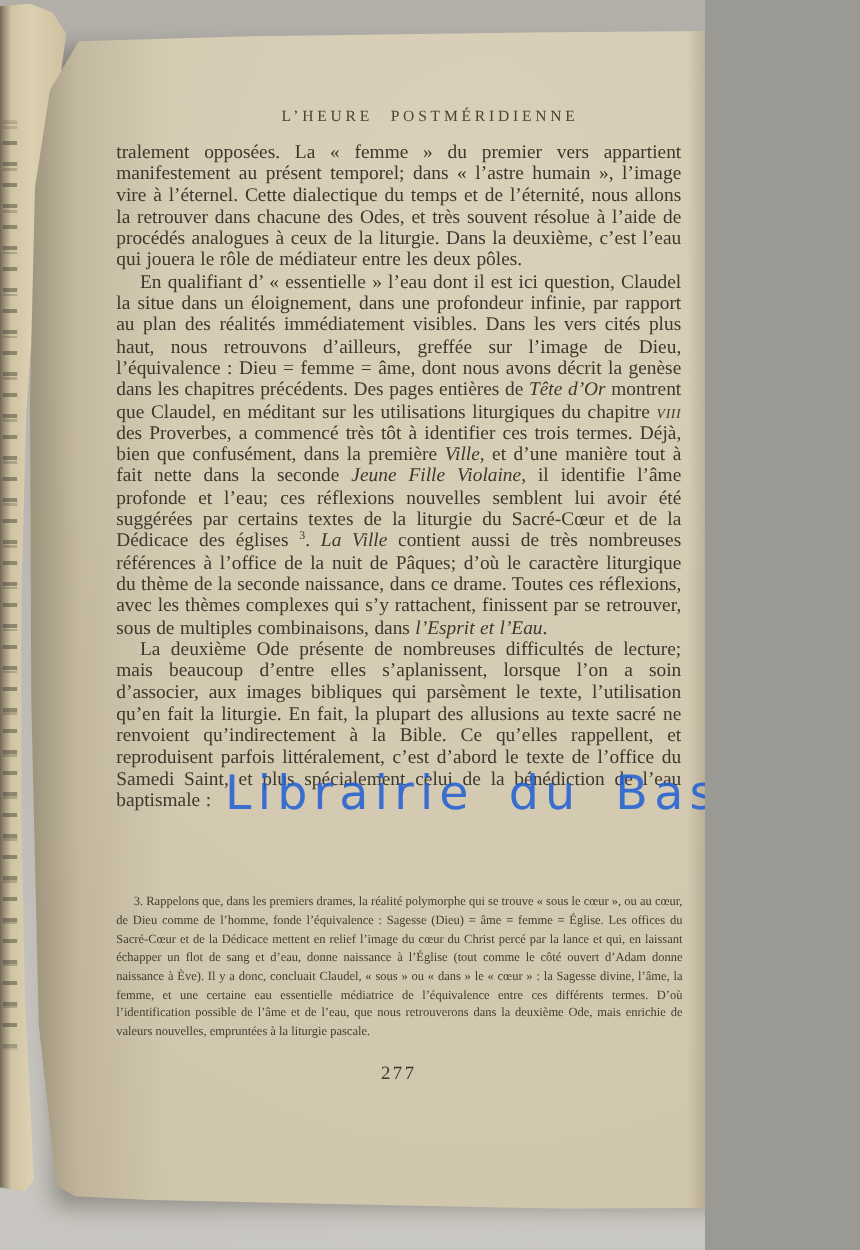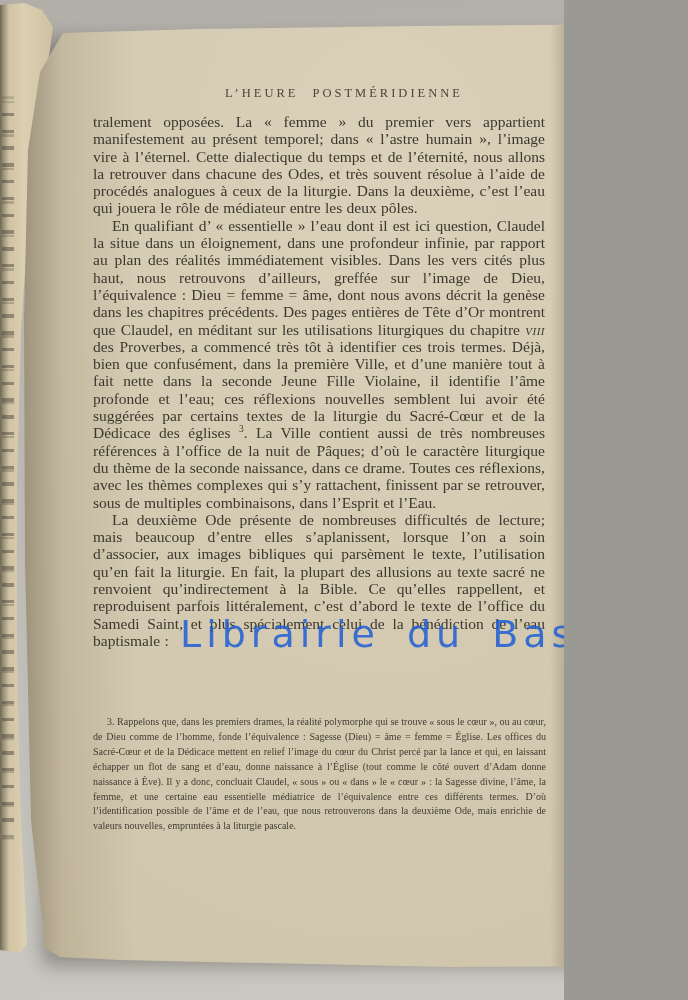--- a/index.html
+++ b/index.html
@@ -53,21 +53,21 @@
     position:absolute;left:118px;top:86px;width:452px;text-align:center;
     font-size:12.5px;line-height:14px;letter-spacing:3px;word-spacing:8px;color:#4b4539;
   }
   .bodytext{
     position:absolute;left:93px;top:113px;width:452px;
     font-size:15.5px;line-height:17.3px;color:#3c382e;
     text-align:justify;hyphens:none;word-spacing:.5px;
   }
   .bodytext p{margin:0;text-indent:19px;}
   .bodytext p.first{text-indent:0;}
-  .it{}
+  .it{font-style:italic;}
   .sc{font-variant:small-caps;letter-spacing:.5px;font-style:italic;}
   .bodytext sup,.footnote sup{font-size:9.5px;line-height:0;}
   .footnote{
     position:absolute;left:93px;top:703px;width:453px;
     font-size:10px;line-height:14.9px;color:#403c31;
     text-align:justify;text-indent:14px;hyphens:none;margin-top:12px;
   }
   .folio{
     position:absolute;left:93px;top:851px;width:452px;text-align:center;
     font-size:15px;letter-spacing:2px;color:#3c382e;
@@ -96,18 +96,19 @@
     <div class="runhead">L’HEURE POSTMÉRIDIENNE</div>
 
     <div class="bodytext">
       <p class="first"><span>tralement opposées. La « femme » du premier vers appartient manifestement au présent temporel; dans « l’astre humain », l’image vire à l’éternel. Cette dialectique du temps et de l’éternité, nous allons la retrouver dans chacune des Odes, et très souvent résolue à l’aide de procédés analogues à ceux de la liturgie. Dans la deuxième, c’est l’eau qui jouera le rôle de médiateur entre les deux pôles.</span></p>
       <p><span>En qualifiant d’ « essentielle » l’eau dont il est ici question, Claudel la situe dans un éloignement, dans une profondeur infinie, par rapport au plan des réalités immédiatement visibles. Dans les vers cités plus haut, nous retrouvons d’ailleurs, greffée sur l’image de Dieu, l’équivalence : Dieu = femme = âme, dont nous avons décrit la genèse dans les chapitres précédents. Des pages entières de </span><span class="it">Tête d’Or</span><span> montrent que Claudel, en méditant sur les utilisations liturgiques du chapitre </span><span class="sc">viii</span><span> des Proverbes, a commencé très tôt à identifier ces trois termes. Déjà, bien que confusément, dans la première </span><span class="it">Ville</span><span>, et d’une manière tout à fait nette dans la seconde </span><span class="it">Jeune Fille Violaine</span><span>, il identifie l’âme profonde et l’eau; ces réflexions nouvelles semblent lui avoir été suggérées par certains textes de la liturgie du Sacré-Cœur et de la Dédicace des églises </span><sup>3</sup><span>. </span><span class="it">La Ville</span><span> contient aussi de très nombreuses références à l’office de la nuit de Pâques; d’où le caractère liturgique du thème de la seconde naissance, dans ce drame. Toutes ces réflexions, avec les thèmes complexes qui s’y rattachent, finissent par se retrouver, sous de multiples combinaisons, dans </span><span class="it">l’Esprit et l’Eau</span><span>.</span></p>
       <p><span>La deuxième Ode présente de nombreuses difficultés de lecture; mais beaucoup d’entre elles s’aplanissent, lorsque l’on a soin d’associer, aux images bibliques qui parsèment le texte, l’utilisation qu’en fait la liturgie. En fait, la plupart des allusions au texte sacré ne renvoient qu’indirectement à la Bible. Ce qu’elles rappellent, et reproduisent parfois littéralement, c’est d’abord le texte de l’office du Samedi Saint, et plus spécialement celui de la bénédiction de l’eau baptismale :</span></p>
     </div>
 
     <div class="footnote"><span>3. Rappelons que, dans les premiers drames, la réalité polymorphe qui se trouve « sous le cœur », ou au cœur, de Dieu comme de l’homme, fonde l’équivalence : Sagesse (Dieu) = âme = femme = Église. Les offices du Sacré-Cœur et de la Dédicace mettent en relief l’image du cœur du Christ percé par la lance et qui, en laissant échapper un flot de sang et d’eau, donne naissance à l’Église (tout comme le côté ouvert d’Adam donne naissance à Ève). Il y a donc, concluait Claudel, « sous » ou « dans » le « cœur » : la Sagesse divine, l’âme, la femme, et une certaine eau essentielle médiatrice de l’équivalence entre ces différents termes. D’où l’identification possible de l’âme et de l’eau, que nous retrouverons dans la deuxième Ode, mais enrichie de valeurs nouvelles, empruntées à la liturgie pascale.</span></div>
 
+    <div class="folio">277</div>
 
   </div>
 
   <div class="watermark">Librairie du Bassin</div>
 
 </div>
 
 </body></html>

